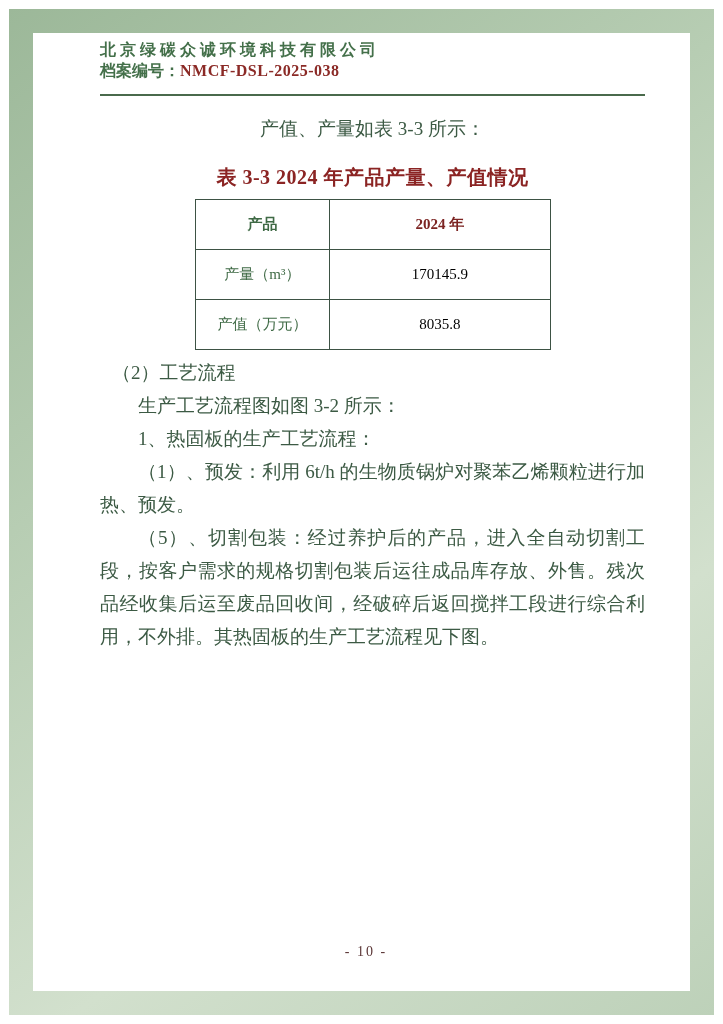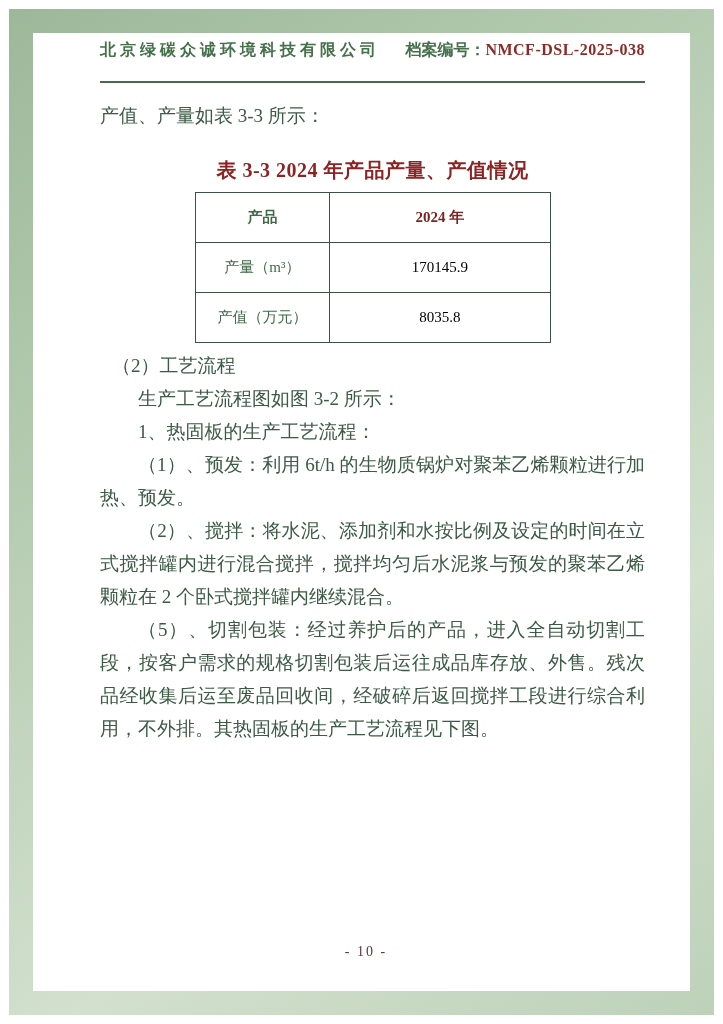--- a/index.html
+++ b/index.html
@@ -8,28 +8,28 @@
     font-family:"Liberation Serif","DejaVu Serif",serif;
   }
   .frame{
     position:absolute;inset:9px;
     background:linear-gradient(145deg,#9cb899 0%,#b7cdb3 35%,#d2e0cd 70%,#bdd1b9 100%);
   }
   .frame-inner{position:absolute;inset:33px;background:#ffffff;}
   .content{position:absolute;left:100px;width:545px;top:40px;z-index:3;}
   .header{
     display:flex;justify-content:space-between;align-items:baseline;
-    border-bottom:2px solid #4a6a4c;padding-bottom:20px;
+    border-bottom:2px solid #4a6a4c;padding-bottom:12px;flex-direction:column;
   }
   .company{font-size:16px;letter-spacing:4px;font-weight:600;color:#44704a;}
-  .archive{font-size:16px;color:#44704a;font-weight:600;white-space:nowrap;margin-left:23px;}
+  .archive{font-size:16px;color:#44704a;font-weight:600;white-space:nowrap;}
   .archive-no{color:#8b2a26;font-weight:700;letter-spacing:.5px;}
-  .intro{margin:20px 0 0 0;font-size:19px;color:#3c5a44;}
+  .intro{margin:20px 0 0 0;font-size:19px;color:#3c5a44;text-align:center;}
   .table-title{
-    margin-top:28px;text-align:center;font-size:20px;font-weight:700;color:#8b2423;
+    margin-top:22px;text-align:center;font-size:20px;font-weight:700;color:#8b2423;
     letter-spacing:.5px;
   }
   table.prod{
     border-collapse:collapse;margin:8px auto 0 auto;width:356px;
   }
   table.prod td{
     border:1px solid #3d5244;height:25px;text-align:center;vertical-align:middle;
     font-size:15px;padding:12px 4px;
   }
   .th{font-weight:700;}
@@ -77,20 +77,19 @@
         <td class="c-navy">8035.8</td>
       </tr>
     </tbody>
       </table>
 
     <div class="paras">
       <p class="noindent">（2）工艺流程</p>
       <p>生产工艺流程图如图 3-2 所示：</p>
       <p>1、热固板的生产工艺流程：</p>
       <p>（1）、预发：利用 6t/h 的生物质锅炉对聚苯乙烯颗粒进行加热、预发。</p>
-      <p>（2）、搅拌：将水泥、添加剂和水按比例及设定的时间在立式搅拌罐内进行混合搅拌，搅拌均匀后水泥浆与预发的聚苯乙烯颗粒在 2 个卧式搅拌罐内继续混合。</p>
       <p>（5）、切割包装：经过养护后的产品，进入全自动切割工段，按客户需求的规格切割包装后运往成品库存放、外售。残次品经收集后运至废品回收间，经破碎后返回搅拌工段进行综合利用，不外排。其热固板的生产工艺流程见下图。</p>
     </div>
 
   </div>
 
   <div class="footer">- 10 -</div>
 </div>
 
 </body></html>

